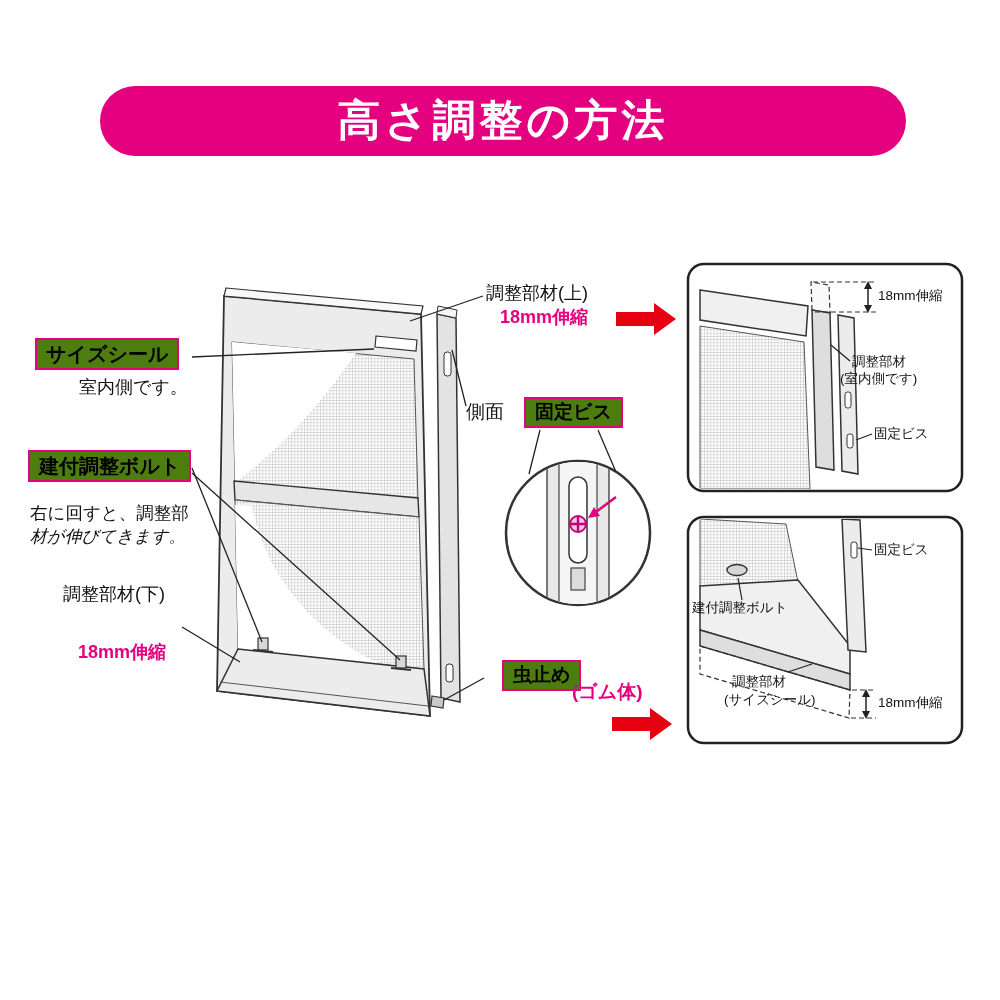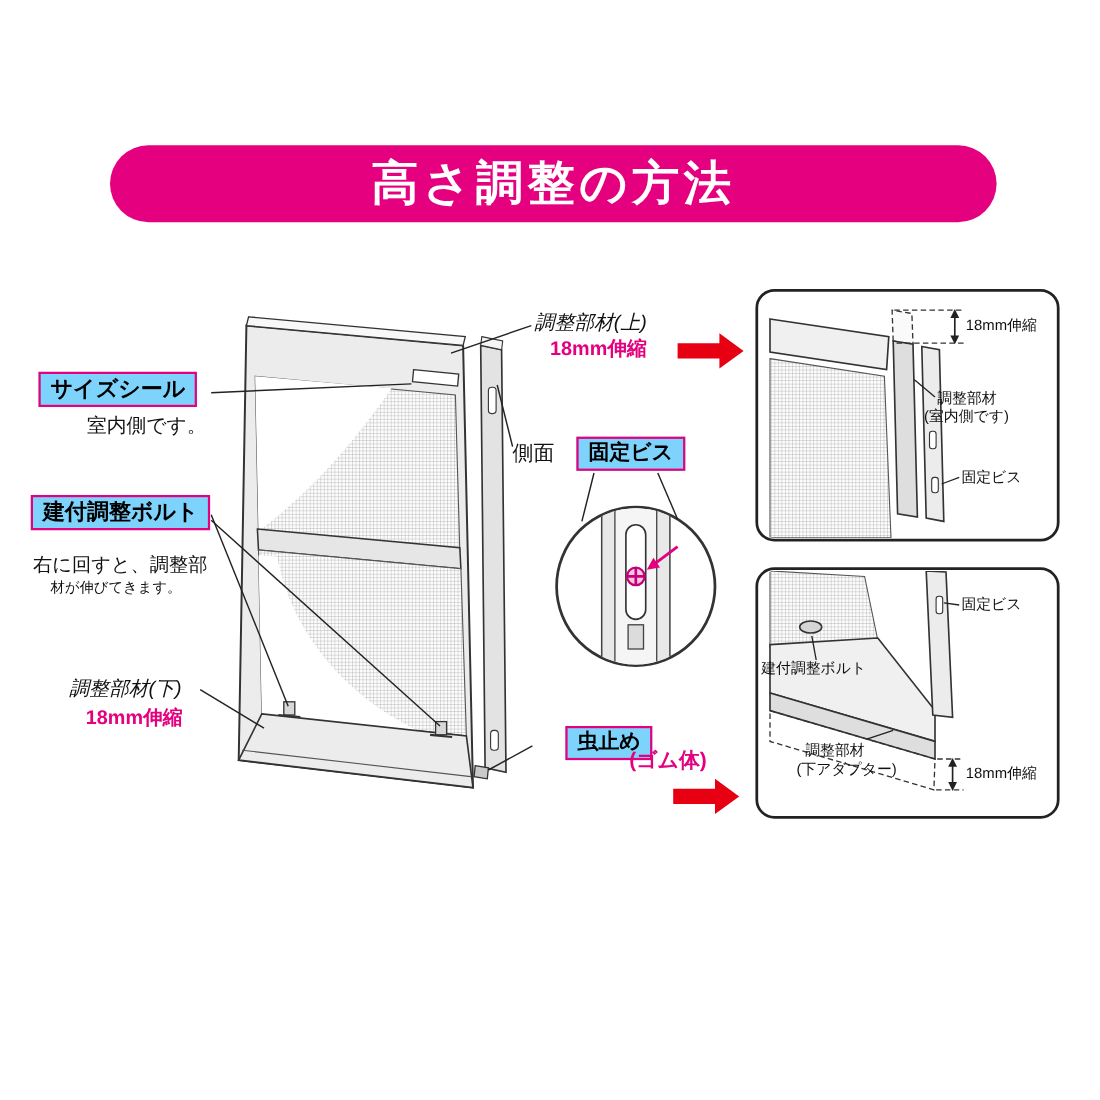--- a/index.html
+++ b/index.html
@@ -1,26 +1,26 @@
 <!DOCTYPE html>
 <html><head>
 <meta charset="utf-8">
 <style>
   html,body{margin:0;padding:0;}
   body{width:1000px;height:1000px;background:#fff;font-family:"Liberation Sans","DejaVu Sans",sans-serif;}
   .canvas{position:relative;width:1000px;height:1000px;background:#fff;overflow:hidden;}
   .drawing{position:absolute;left:0;top:0;}
-  .header-pill{position:absolute;left:100px;top:86px;width:806px;height:70px;background:#E4007F;border-radius:35px;display:flex;align-items:center;justify-content:center;margin-top:46px;}
+  .header-pill{position:absolute;left:100px;top:86px;width:806px;height:70px;background:#E4007F;border-radius:35px;display:flex;align-items:center;justify-content:center;}
   .header-title{color:#fff;font-size:43px;font-weight:bold;letter-spacing:4px;}
   .lbl{position:absolute;color:#111;white-space:nowrap;line-height:1.15;}
   .f18{font-size:18px;}
   .f19{font-size:19px;}
   .small{font-size:13.5px;}
   .magenta{color:#E4007F;font-weight:bold;}
-  .box-label{position:absolute;background:#7dd3fc;border:2px solid #E4007F;color:#000;font-weight:bold;white-space:nowrap;padding:3px 9px;line-height:1.1;text-align:right;}
+  .box-label{position:absolute;background:#4d7c0f;border:2px solid #E4007F;color:#000;font-weight:bold;white-space:nowrap;padding:3px 9px;line-height:1.1;text-align:right;}
 </style>
 </head>
 <body>
 
 <div class="canvas">
 
   <svg class="drawing" width="1000" height="1000" viewBox="0 0 1000 1000">
     <defs>
       <pattern id="mesh" width="3.2" height="3.2" patternUnits="userSpaceOnUse">
         <rect width="3.2" height="3.2" fill="#fcfcfc"></rect>
@@ -145,40 +145,40 @@
     </g>
   </svg>
 
   <div class="header-pill">
     <span class="header-title">高さ調整の方法</span>
   </div>
 
   <div class="box-label" style="left:35px;top:338px;font-size:20px;">サイズシール</div>
   <div class="lbl f18" style="left:38px;top:377px;margin-left:41px;">室内側です。</div>
 
-  <div class="lbl f18" style="left:486px;top:283px;font-style:italic;">調整部材(上)</div>
+  <div class="lbl f18" style="left:486px;top:283px;">調整部材(上)</div>
   <div class="lbl f18 magenta" style="left:500px;top:307px;">18mm伸縮</div>
 
   <div class="lbl f19" style="left:466px;top:403px;font-family:Liberation Mono, monospace;">側面</div>
   <div class="box-label f19" style="left:524px;top:397px;">固定ビス</div>
 
   <div class="box-label" style="left:28px;top:450px;font-size:20px;">建付調整ボルト</div>
   <div class="lbl" style="left:30px;top:503px;font-size:17.5px;text-align:center;">右に回すと、調整部</div>
-  <div class="lbl" style="left:46px;top:527px;font-size:13px;">材が伸びてきます。</div>
+  <div class="lbl" style="left:30px;top:527px;font-size:17px;font-style:italic;">材が伸びてきます。</div>
 
-  <div class="lbl f18" style="left:63px;top:616px;font-style:italic;">調整部材(下)</div>
+  <div class="lbl f18" style="left:63px;top:584px;">調整部材(下)</div>
   <div class="lbl f18 magenta" style="left:78px;top:642px;">18mm伸縮</div>
 
-  <div class="box-label f19" style="left:514px;top:660px;">虫止め</div>
+  <div class="box-label f19" style="left:502px;top:660px;">虫止め</div>
   <div class="lbl f19 magenta" style="left:572px;top:681px;">(ゴム体)</div>
 
   <div class="lbl small" style="left:878px;top:288px;">18mm伸縮</div>
   <div class="lbl small" style="left:852px;top:354px;">調整部材</div>
   <div class="lbl small" style="left:840px;top:371px;">(室内側です)</div>
   <div class="lbl small" style="left:874px;top:426px;">固定ビス</div>
 
   <div class="lbl small" style="left:874px;top:542px;">固定ビス</div>
   <div class="lbl small" style="left:692px;top:600px;">建付調整ボルト</div>
   <div class="lbl small" style="left:732px;top:674px;">調整部材</div>
-  <div class="lbl small" style="left:724px;top:692px;">(下アダプター)</div>
+  <div class="lbl small" style="left:724px;top:692px;">(サイズシール)</div>
   <div class="lbl small" style="left:878px;top:695px;">18mm伸縮</div>
 
 </div>
 
 </body></html>

